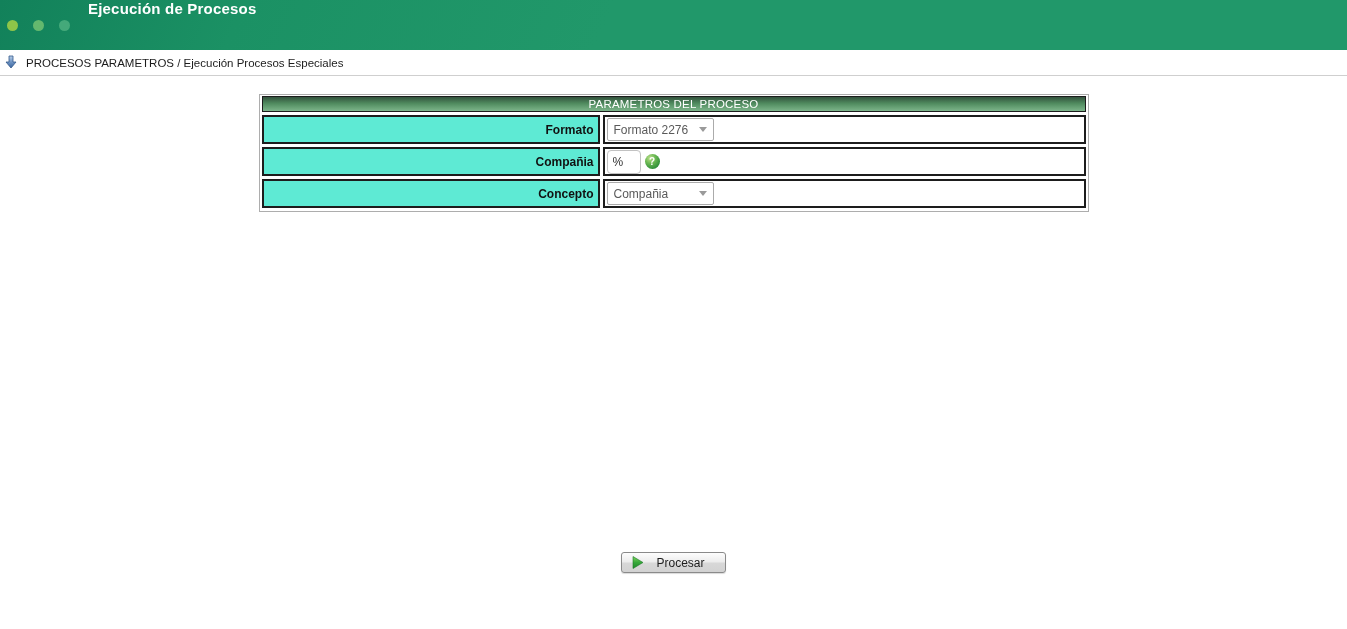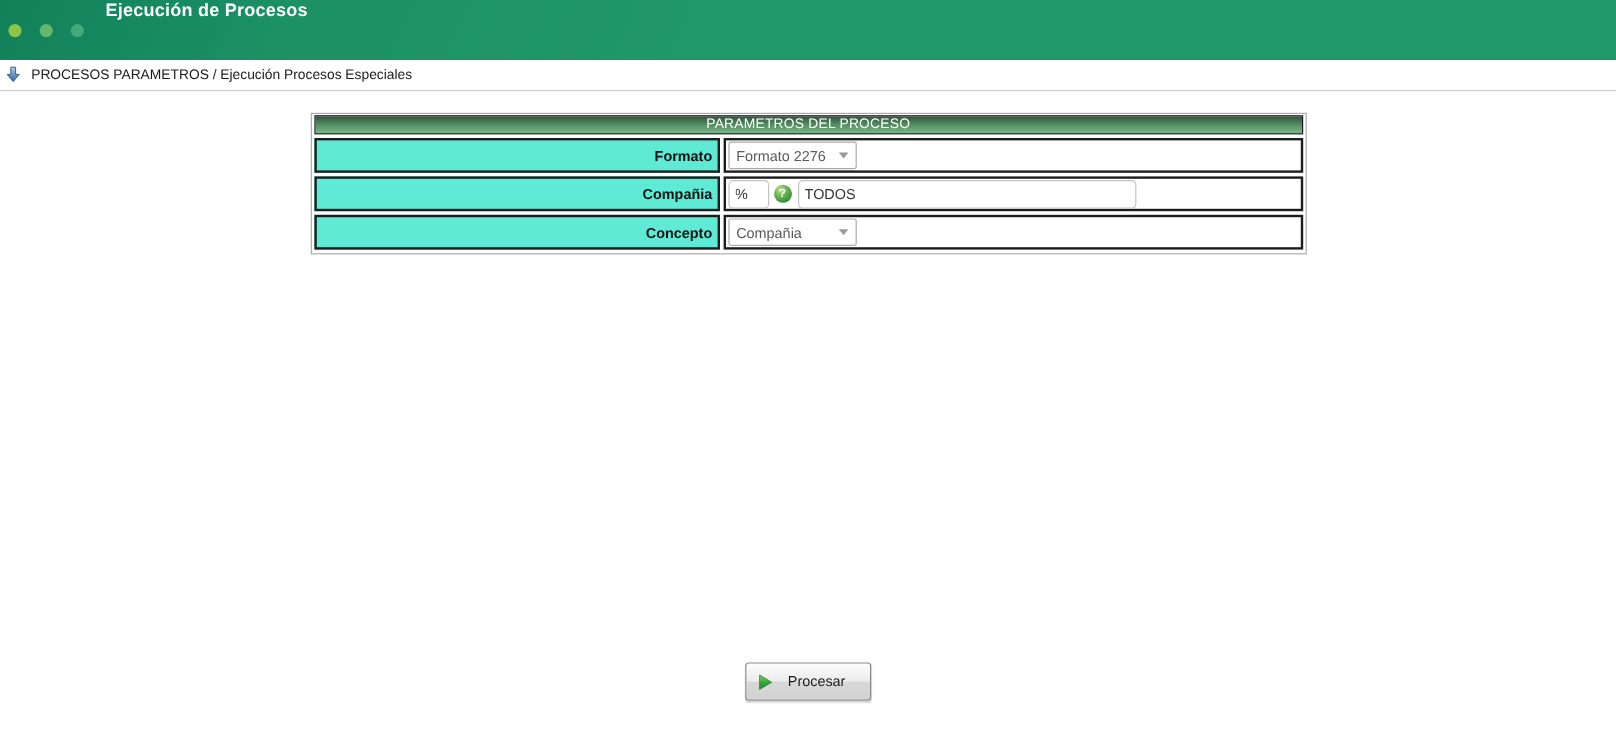--- a/index.html
+++ b/index.html
@@ -151,21 +151,21 @@
 
   
   .actions {
     margin-top: 340px;
     display: flex;
     justify-content: center;
   }
   .process-button {
     display: inline-flex;
     align-items: center;
-    height: 32px;
+    height: 21px;
     padding: 0 20px 0 10px;
     border: 1px solid #8a8a8a;
     border-radius: 3px;
     background: linear-gradient(to bottom, #fdfdfd 0%, #ececec 48%, #d8d8d8 52%, #d2d2d2 100%);
     box-shadow: 0 1px 1px rgba(0,0,0,0.15);
     font-family: "Liberation Sans", sans-serif;
     font-size: 12px;
     color: #1d1d1d;
     cursor: pointer;
   }
@@ -210,21 +210,20 @@
         <span class="select-arrow"></span>
       </div>
     </div>
   </div>
 
   <div class="form-row">
     <div class="cell-label">Compañia</div>
     <div class="cell-field">
       <input class="text-input input-small" type="text" value="%" style="">
       <span class="help-icon">?</span>
-      <input class="text-input input-wide" type="text" value="TODOS" style="">
     </div>
   </div>
 
 
   <div class="form-row">
     <div class="cell-label">Concepto</div>
     <div class="cell-field">
       <div class="select-box">
         <span>Compañia</span>
         <span class="select-arrow"></span>

